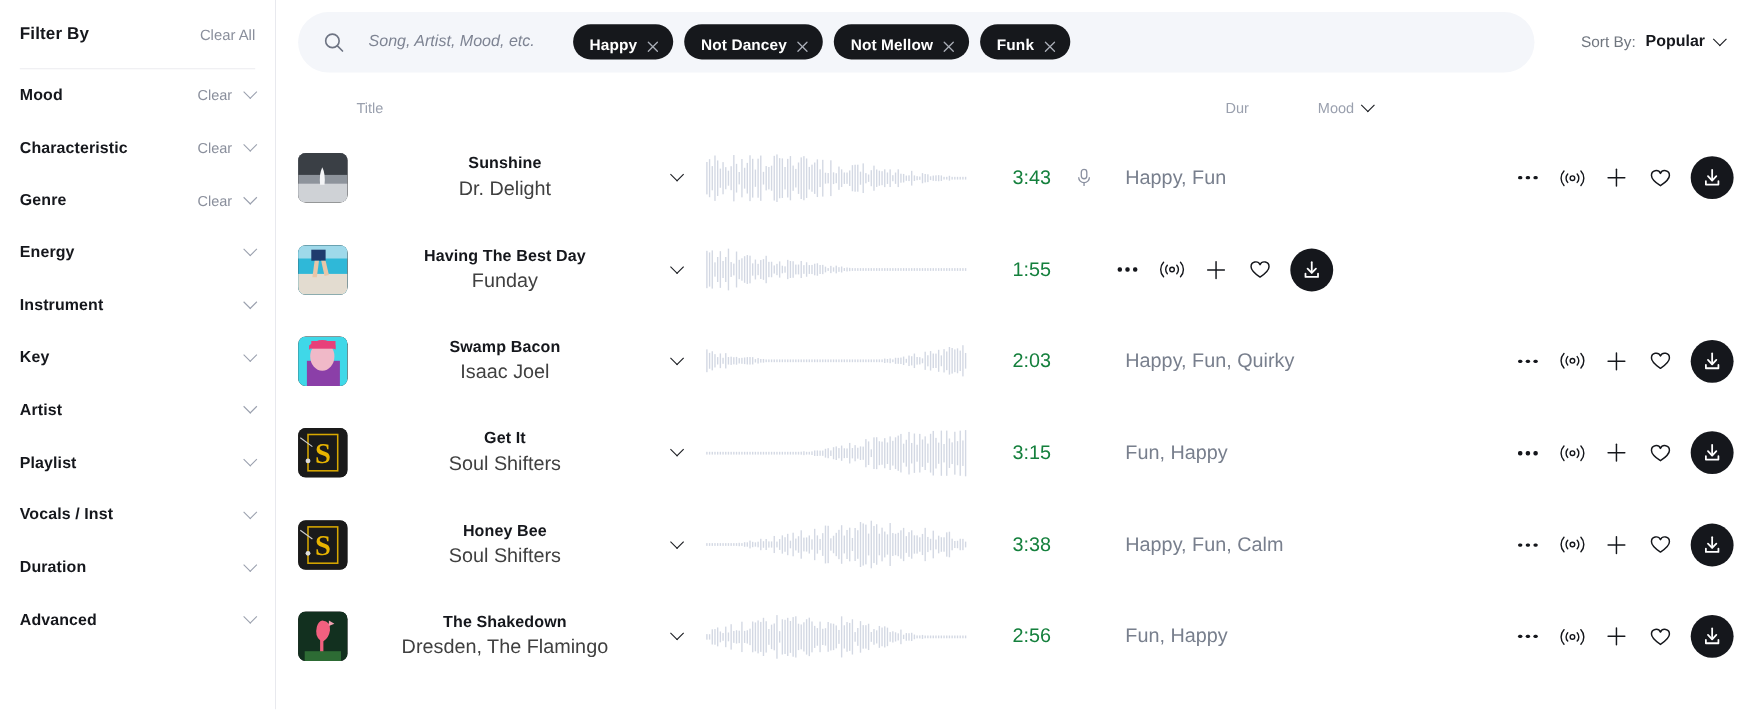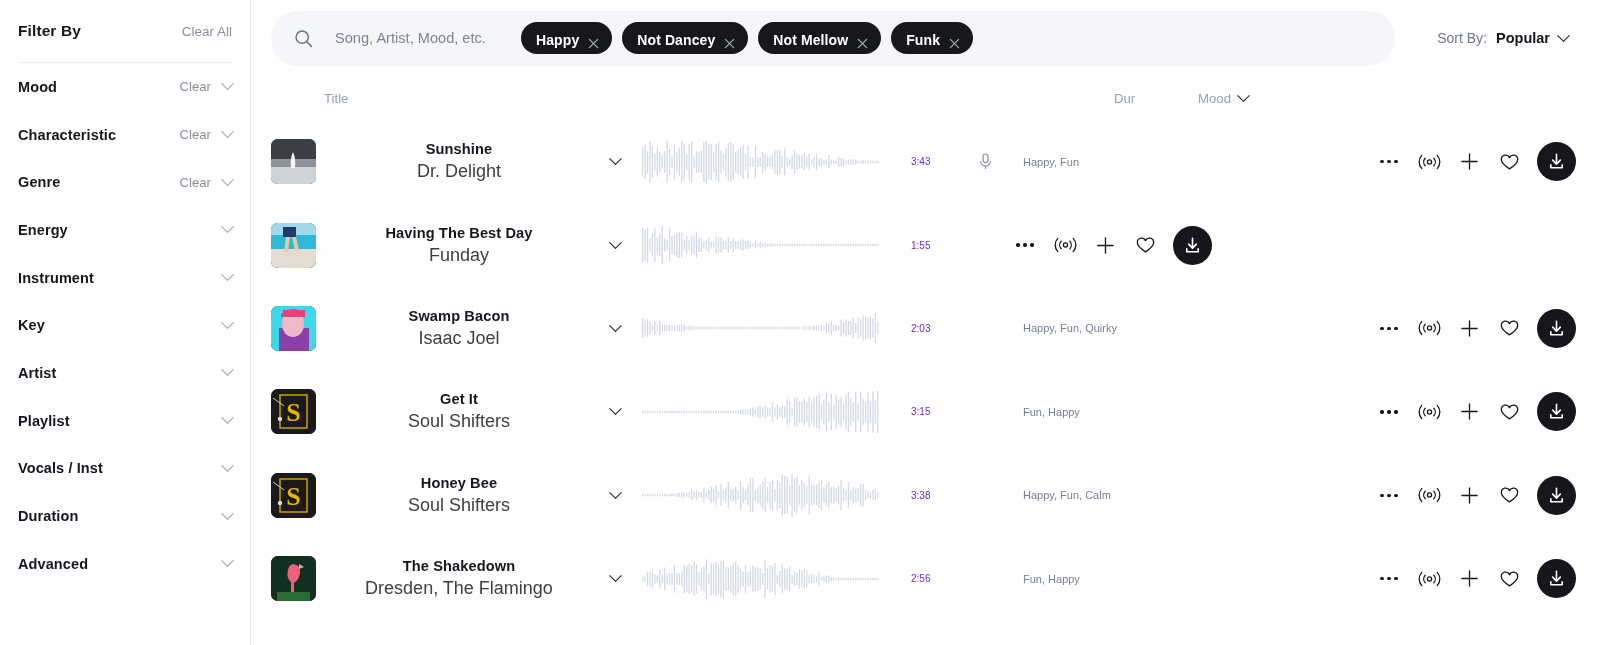--- a/index.html
+++ b/index.html
@@ -50,21 +50,21 @@
   .searchbar {
     flex: 0 0 1124px; width: 1124px; height: 55px;
     background: #f4f6fa; border-radius: 28px;
     display: flex; align-items: center; padding: 0 16px 0 22px;
     gap: 0;
   }
   .search-icon { width: 21px; height: 21px; flex: 0 0 auto; margin-right: 21px; }
   .search-input {
     border: none; outline: none; background: transparent;
     font-family: "Liberation Sans", sans-serif;
-    font-size: 14.6px; color: #6f7583; width: 186px; height: 30px;
+    font-size: 14.6px; color: #6f7583; width: 186px; height: 30px; font-style: italic;
   }
   .search-input::placeholder { color: #7e8493; opacity: 1; }
   .chips { display: flex; align-items: center; gap: 10px; }
   .chip {
     height: 32px; border-radius: 18px; background: #16181c;
     display: flex; align-items: center; gap: 9px;
     padding: 4px 13px 0 15px; cursor: pointer;
   }
   .chip-label { color: #fff; font-size: 14px; font-weight: 700; white-space: nowrap; letter-spacing: .1px; }
   .chip-x { width: 11px; height: 11px; display: block; }
@@ -91,23 +91,23 @@
   }
   .thumb {
     width: 45px; height: 45px; border-radius: 7px; flex: 0 0 45px;
     margin-right: 8px; overflow: hidden; position: relative; background: #222;
   }
   .titlecell { width: 270px; flex: 0 0 270px; display: flex; flex-direction: column; gap: 4px; align-items: center; }
   .t-title { font-size: 14.6px; font-weight: 700; color: #15171c; letter-spacing: .1px; }
   .t-artist { font-size: 18px; color: #404040; }
   .expand { width: 42px; flex: 0 0 42px; display: flex; align-items: center; justify-content: center; cursor: pointer; }
   .wave { width: 240px; flex: 0 0 240px; height: 44px; margin-left: 5px; cursor: pointer; }
-  .durcell { width: 84px; flex: 0 0 84px; padding-left: 30px; font-size: 10px; color: #6d28d9; }
+  .durcell { width: 84px; flex: 0 0 84px; padding-left: 30px; font-size: 18px; color: #15803d; text-align: center; }
   .miccell { width: 40px; flex: 0 0 40px; display: flex; align-items: center; justify-content: center; }
-  .moodcell { flex: 1 1 auto; font-size: 11px; color: #787f8d; padding-left: 18px; }
+  .moodcell { flex: 1 1 auto; font-size: 18px; color: #787f8d; padding-left: 18px; }
   .actions { display: flex; align-items: center; gap: 0; padding-right: 24px; }
   .act { width: 40px; height: 40px; display: flex; align-items: center; justify-content: center; cursor: pointer; }
   .dl {
     width: 39px; height: 39px; border-radius: 50%; background: #15171c;
     display: flex; align-items: center; justify-content: center;
     cursor: pointer; margin-left: 8px;
   }
   .dots { display: flex; gap: 3.5px; }
   .dots i { width: 3.4px; height: 3.4px; border-radius: 50%; background: #15171c; display: block; }
 </style>

